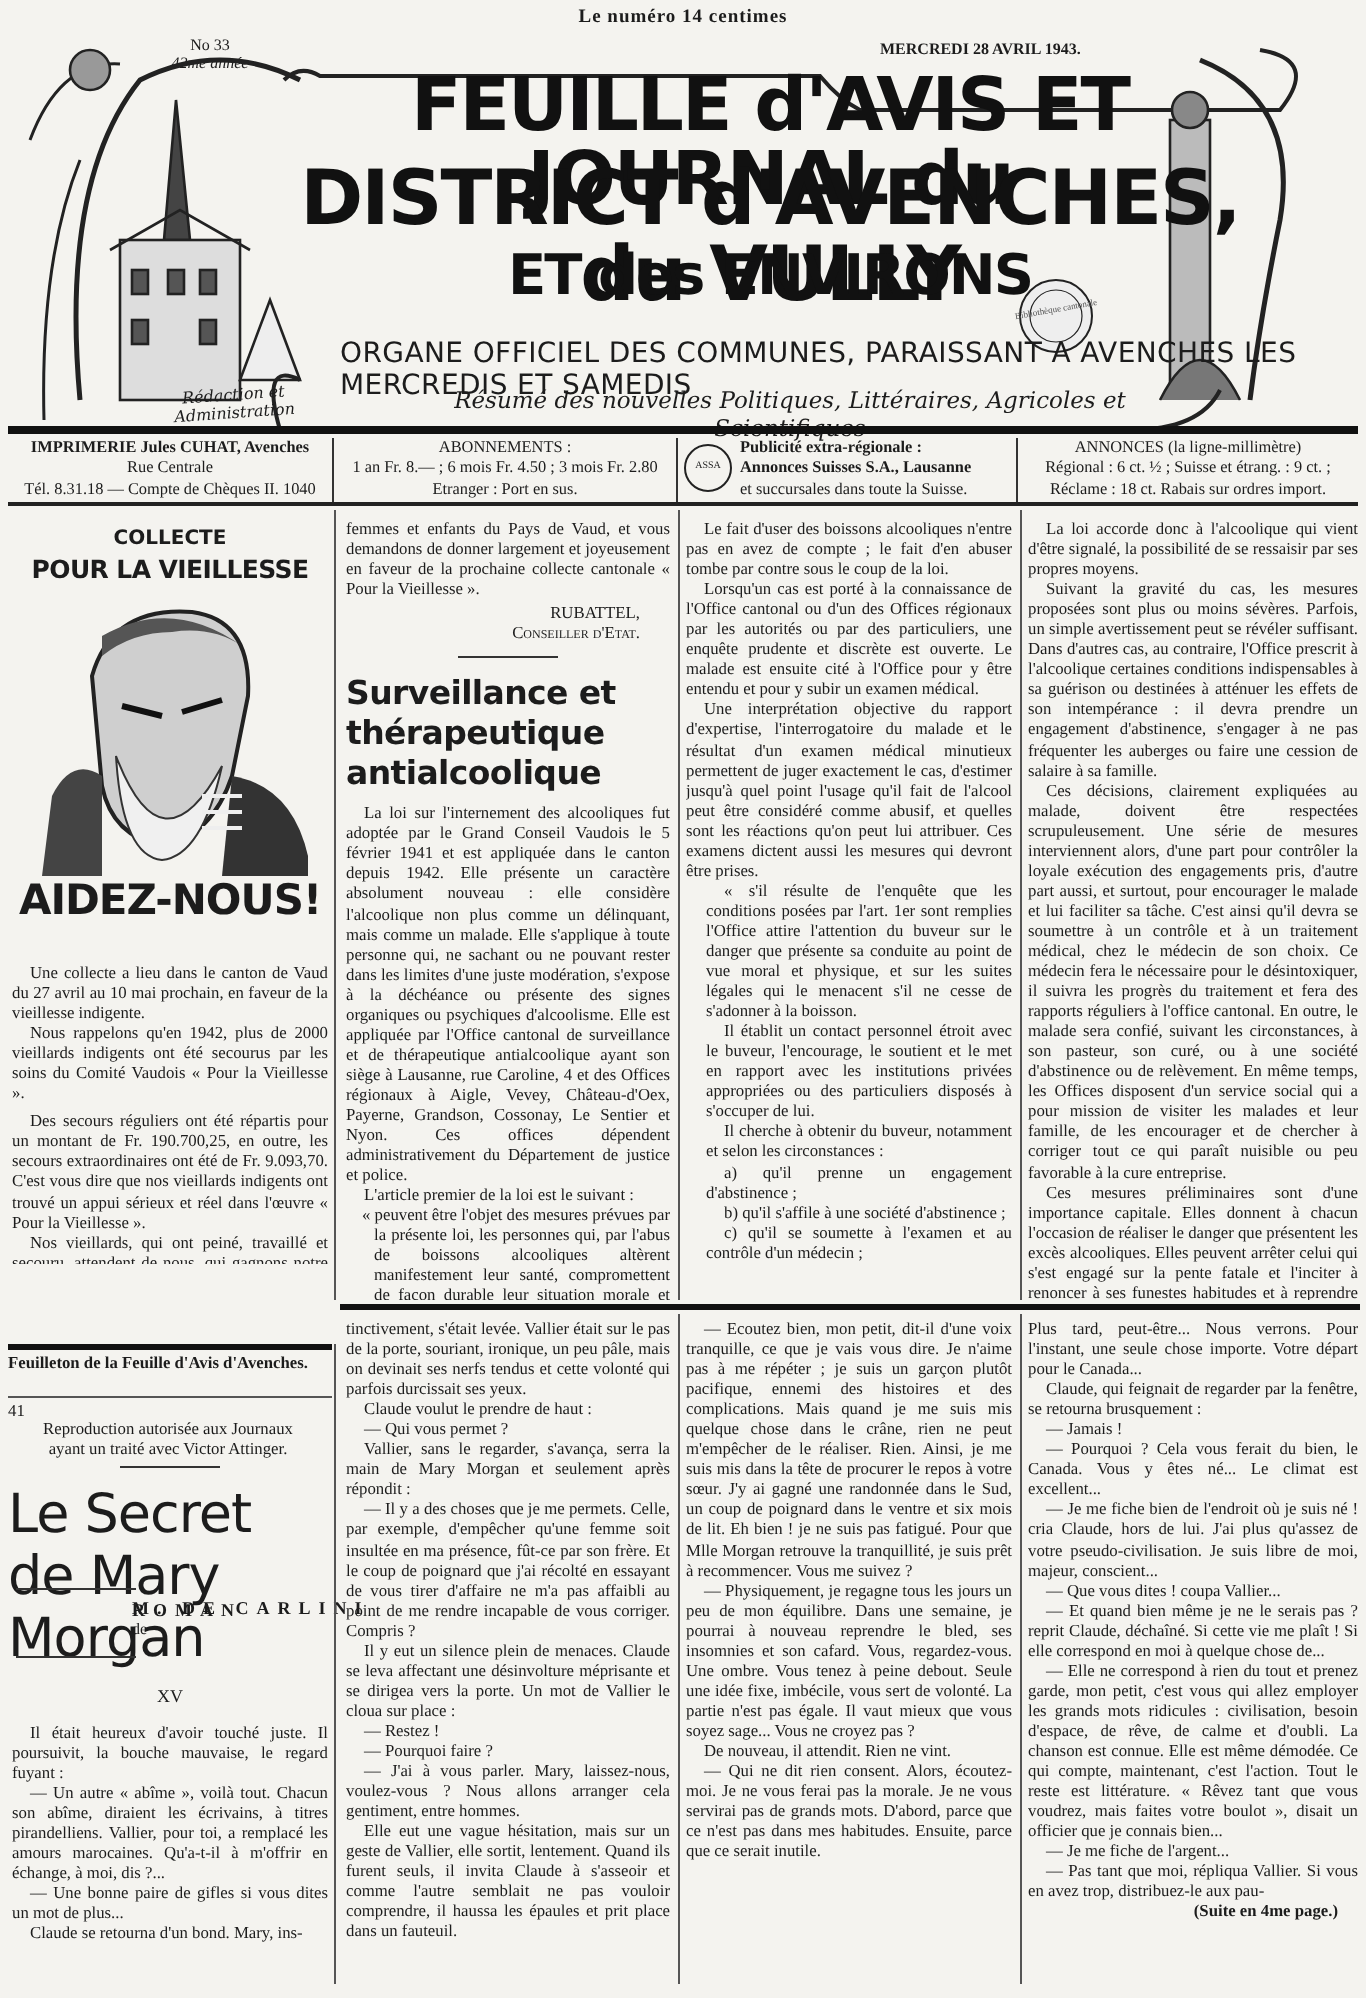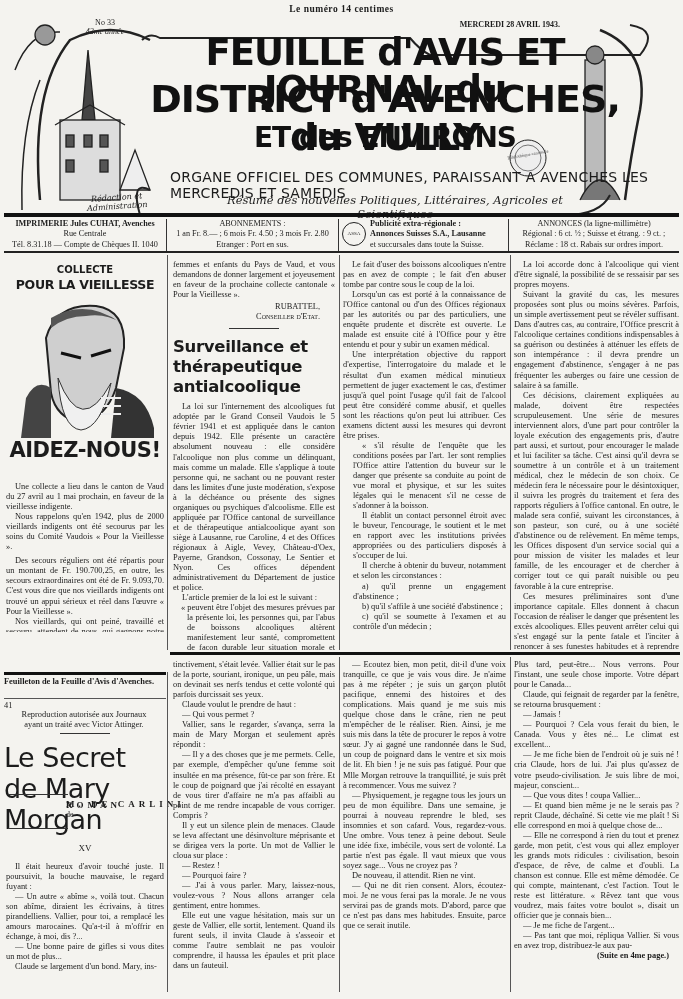--- a/index.html
+++ b/index.html
@@ -1,21 +1,21 @@
 <!DOCTYPE html>
 <html><head>
 <meta charset="utf-8">
 <style>
 *{box-sizing:border-box;margin:0;padding:0}
 html,body{width:683px;height:999px;background:#f4f3ef;overflow:hidden}
 body{position:relative;font-family:"Liberation Serif",serif;color:#1c1c1c}
 .abs{position:absolute}
 .price{top:4px;left:0;width:683px;text-align:center;font-size:9.5px;font-weight:bold;letter-spacing:.5px}
 .issue{top:18px;left:80px;width:50px;text-align:center;font-size:8px;line-height:9px}
-.date{top:20px;left:440px;width:120px;text-align:right;font-size:8px;font-weight:bold}
+.date{top:20px;left:440px;width:120px;text-align:left;font-size:8px;font-weight:bold}
 .title{left:150px;width:470px;text-align:center;font-family:"DejaVu Sans",sans-serif;font-weight:bold;color:#111;letter-spacing:-1px;line-height:1}
 .t1{top:34px;font-size:37px}
 .t2{top:80px;font-size:38px}
 .t3{top:124px;font-size:28px}
 .organe{top:169px;left:170px;width:480px;font-family:"DejaVu Sans",sans-serif;font-size:14px;letter-spacing:.2px}
 .resume{top:193px;left:220px;width:350px;text-align:center;font-family:"DejaVu Serif",serif;font-size:11.5px;font-style:italic}
 .redac{top:193px;left:72px;width:90px;text-align:center;font-family:"DejaVu Serif",serif;font-style:italic;font-size:8px;line-height:9px;transform:rotate(-4deg)}
 .thickrule{top:213px;left:4px;width:675px;height:4px;background:#111}
 .infobar{top:219px;left:4px;width:675px;height:34px;display:flex;font-size:8.2px;line-height:10.3px;border-bottom:2px solid #222}
 .infobar>div{padding:0 3px;border-right:1px solid #333}
@@ -129,21 +129,21 @@
     <path d="M55 55 L75 60 M85 58 L105 52" stroke="#111" stroke-width="3"></path>
     <path d="M52 80 Q75 140 105 85 Q95 130 75 132 Q55 130 52 80 Z" fill="#f0f0f0" stroke="#333"></path>
     <path d="M20 100 Q30 80 45 90 L45 140 L15 140 Z" fill="#444"></path>
     <path d="M110 90 Q140 95 148 130 L148 140 L105 140 Z" fill="#333"></path>
     <path d="M95 100 L115 100 M95 108 L115 108 M95 116 L115 116" stroke="#eee" stroke-width="2"></path>
   </svg>
   <div style="text-align:center;font-family:'DejaVu Sans',sans-serif;font-weight:bold;font-size:21px;letter-spacing:-.5px;line-height:24px">AIDEZ-NOUS!</div>
 </div>
 
 <div class="abs col" style="top:482px;left:6px;width:158px;height:150px">
-  <p>Une collecte a lieu dans le canton de Vaud du 27 avril au 1 mai prochain, en faveur de la vieillesse indigente.</p>
+  <p>Une collecte a lieu dans le canton de Vaud du 27 avril au 10 mai prochain, en faveur de la vieillesse indigente.</p>
   <p>Nous rappelons qu'en 1942, plus de 2000 vieillards indigents ont été secourus par les soins du Comité Vaudois « Pour la Vieillesse ».</p>
   <p style="margin-top:4px">Des secours réguliers ont été répartis pour un montant de Fr. 190.700,25, en outre, les secours extraordinaires ont été de Fr. 9.093,70. C'est vous dire que nos vieillards indigents ont trouvé un appui sérieux et réel dans l'œuvre « Pour la Vieillesse ».</p>
   <p>Nos vieillards, qui ont peiné, travaillé et secouru, attendent de nous, qui gagnons notre vie, non seulement de la pitié ou de la complaisance, mais de la reconnaissance.</p>
 
 </div>
 
 <div class="abs hr2" style="top:672px;left:4px;width:162px"></div>
 
 <div class="abs col" style="top:260px;left:173px;width:162px;height:390px">
   <p style="text-indent:0">femmes et enfants du Pays de Vaud, et vous demandons de donner largement et joyeusement en faveur de la prochaine collecte cantonale « Pour la Vieillesse ».</p>
@@ -190,21 +190,21 @@
 <div class="abs roman" style="top:800px;left:66px">ROMAN</div>
 <div class="abs" style="top:810px;left:66px;font-size:8px">de</div>
 <div class="abs roman" style="top:799px;left:66px">M. DE CARLINI</div>
 <div class="abs" style="top:828px;left:8px;width:60px;height:1px;background:#333"></div>
 <div class="abs" style="top:843px;left:0;width:170px;text-align:center;font-size:9px">XV</div>
 
 <div class="abs col" style="top:862px;left:6px;width:158px;height:130px">
   <p>Il était heureux d'avoir touché juste. Il poursuivit, la bouche mauvaise, le regard fuyant :</p>
   <p>— Un autre « abîme », voilà tout. Chacun son abîme, diraient les écrivains, à titres pirandelliens. Vallier, pour toi, a remplacé les amours marocaines. Qu'a-t-il à m'offrir en échange, à moi, dis ?...</p>
   <p>— Une bonne paire de gifles si vous dites un mot de plus...</p>
-  <p>Claude se largement d'un bond. Mary, ins-</p>
+  <p>Claude se retourna d'un bond. Mary, ins-</p>
 </div>
 
 <div class="abs vrule" style="top:672px;left:167px;height:320px"></div>
 <div class="abs vrule" style="top:657px;left:339px;height:335px"></div>
 <div class="abs vrule" style="top:657px;left:510px;height:335px"></div>
 
 <div class="abs col" style="top:660px;left:173px;width:162px;height:330px">
   <p style="text-indent:0">tinctivement, s'était levée. Vallier était sur le pas de la porte, souriant, ironique, un peu pâle, mais on devinait ses nerfs tendus et cette volonté qui parfois durcissait ses yeux.</p>
   <p>Claude voulut le prendre de haut :</p>
   <p>— Qui vous permet ?</p>

